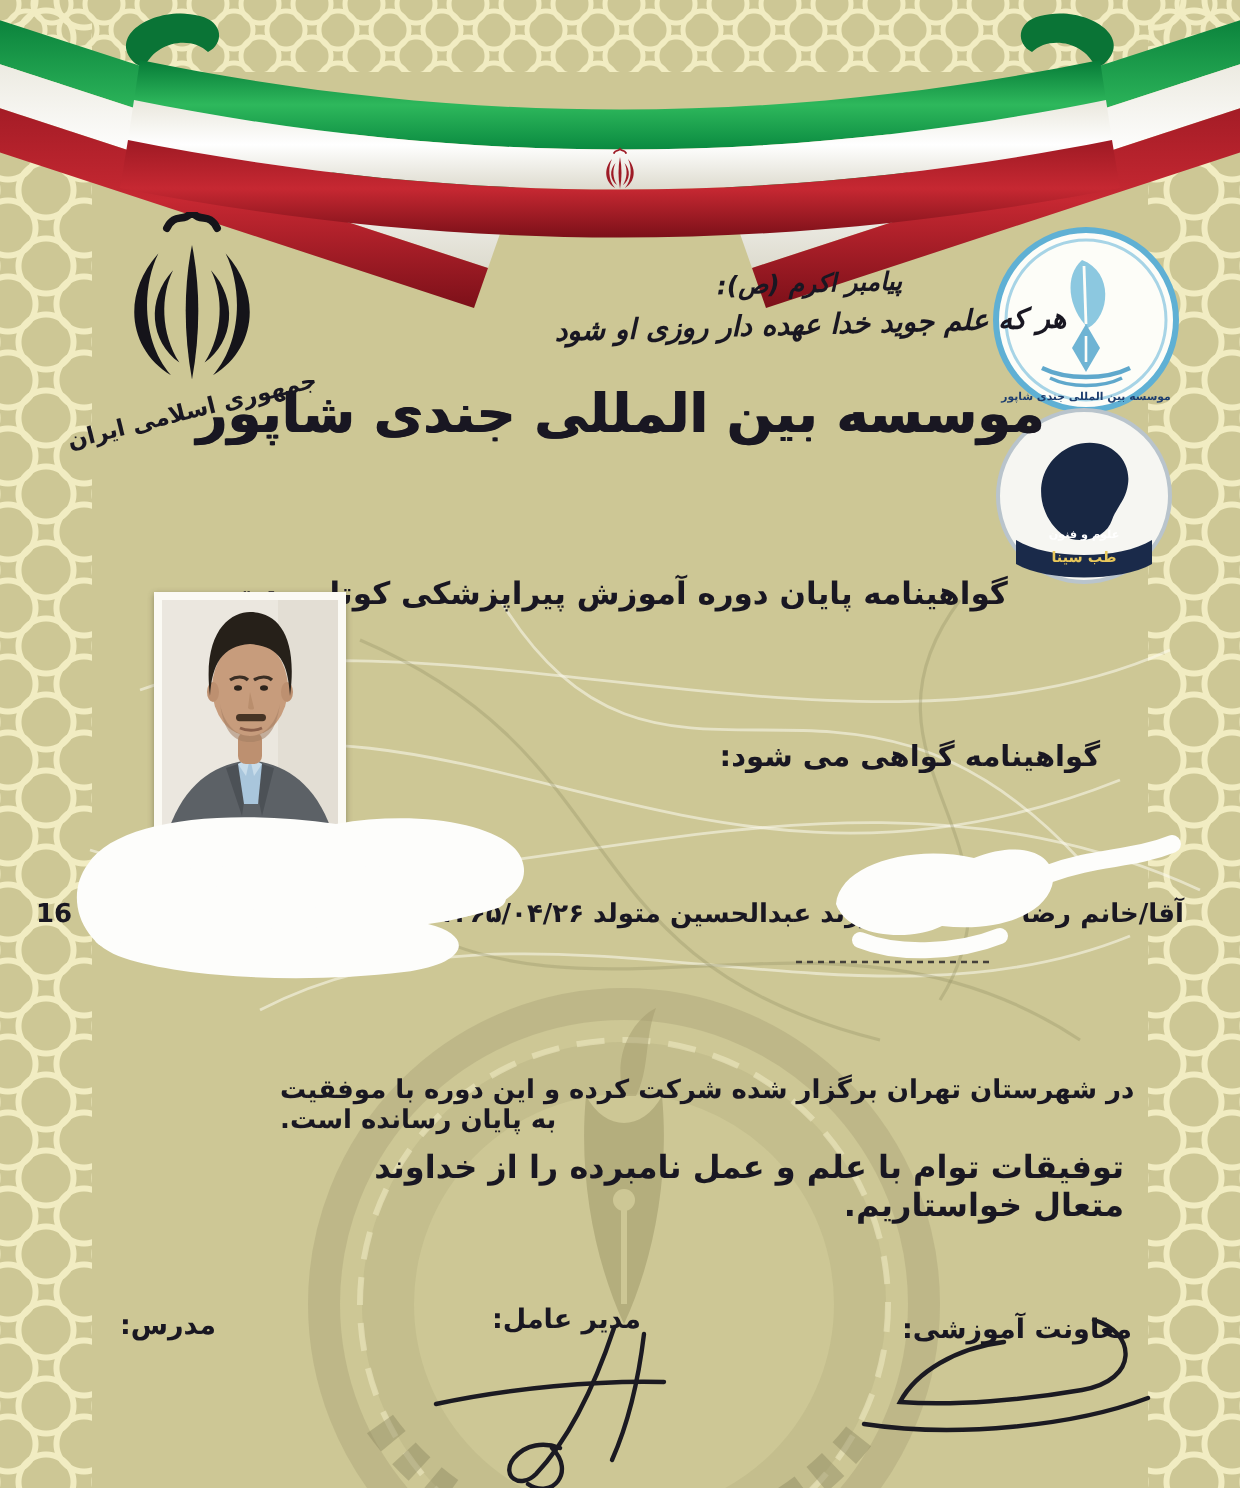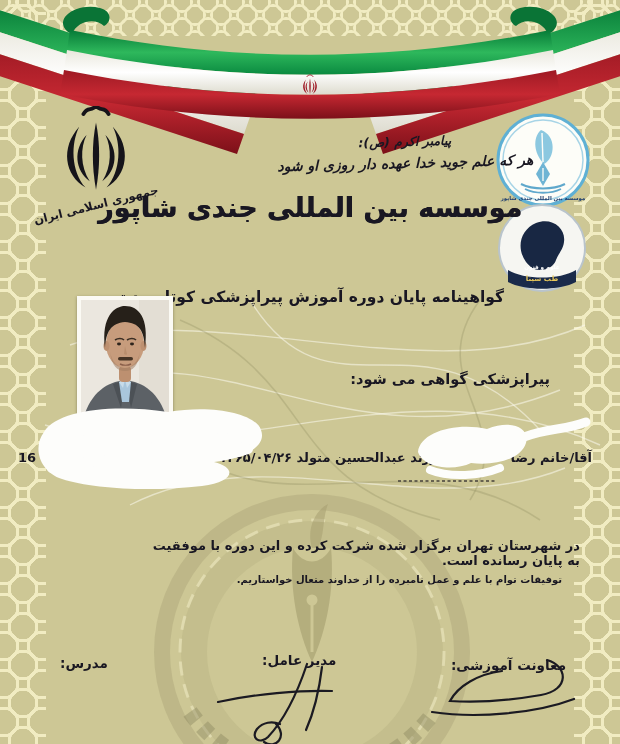--- a/index.html
+++ b/index.html
@@ -32,27 +32,27 @@
   .quote .q2{font-size:14px;font-weight:bold;margin-top:6px;}
   .title{left:40px;top:192px;width:540px;text-align:center;font-size:27px;font-weight:bold;
          text-shadow:0.6px 0 0 #191722;}
   .subtitle{left:30px;top:254px;width:560px;text-align:center;font-size:12.5px;font-weight:bold;}
   .doctype{left:60px;top:288px;width:500px;text-align:center;font-size:15.5px;font-weight:bold;}
   .certify{right:70px;top:371px;font-size:14.5px;font-weight:bold;}
   .row{left:0;width:620px;display:flex;align-items:baseline;font-size:13px;font-weight:bold;}
   .recipient{top:450px;padding:0 28px 0 18px;box-sizing:border-box;}
   .course{top:494px;padding:0 26px 0 18px;box-sizing:border-box;}
   .course .cname{border-bottom:1.6px solid #201e26;padding:0 4px 2px;}
-  .completion{left:140px;top:538px;width:440px;text-align:right;font-size:13px;font-weight:bold;}
-  .blessing{right:58px;top:574px;width:420px;text-align:right;font-size:10px;font-weight:bold;}
+  .completion{left:140px;top:538px;width:440px;text-align:left;font-size:13px;font-weight:bold;}
+  .blessing{right:58px;top:574px;width:420px;text-align:right;font-size:16px;font-weight:bold;}
   .emblem-caption{left:26px;top:198px;width:140px;text-align:center;font-size:11.5px;font-weight:bold;
                   transform:rotate(-14deg);}
   .sig-label{position:absolute;font-size:13.5px;font-weight:bold;}
   .sig-deputy{top:657px;right:54px;}
-  .sig-director{top:652px;left:262px;}
+  .sig-director{top:652px;left:246px;}
   .sig-instructor{top:655px;left:60px;}
   .photo-frame{left:77px;top:296px;width:96px;height:127px;box-shadow:0 1px 3px rgba(60,55,30,.45);}
   .sp-name{width:64px;} .sp-sm{width:10px;} .sp-grow{flex:1;}
 </style>
 </head>
 <body>
 
 <div class="cert">
 
   <div class="pat-h"></div>
@@ -192,21 +192,21 @@
       <path d="M38,44 C41,42 45,42 47,44 M50,44 C53,42 57,42 59,44" stroke="#3a2e24" stroke-width="1.6" fill="none"></path>
       <ellipse cx="42" cy="48" rx="2" ry="1.4" fill="#2e241c"></ellipse>
       <ellipse cx="55" cy="48" rx="2" ry="1.4" fill="#2e241c"></ellipse>
       <path d="M48,50 L47,58 C48,59 50,59 50,58 Z" fill="#b98e6d"></path>
       <rect x="41" y="61" width="15" height="3.6" rx="1.8" fill="#463425"></rect>
       <path d="M43,68 C46,69.5 51,69.5 54,68" stroke="#8a5f4a" stroke-width="1.4" fill="none"></path>
       <path d="M33,56 C35,66 41,72 48,72 C55,72 61,66 63,56 C61,70 56,75 48,75 C40,75 35,70 33,56 Z" fill="#a37e62" opacity="0.55"></path>
     </svg>
   </div>
 
-  <div class="abs fa certify">پیراپزشکی گواهی می شود:</div>
+  <div class="abs fa certify">گواهینامه گواهی می شود:</div>
 
   <div class="abs fa row recipient">
     <span>آقا/خانم رضا</span>
     <span class="sp-name"></span>
     <span>فرزند عبدالحسین متولد ۱۳۶۵/۰۴/۲۶ به شماره ملی</span>
     <span class="sp-sm"></span>
     <span>۸</span>
     <span class="sp-grow"></span>
     <span>16</span>
   </div>

